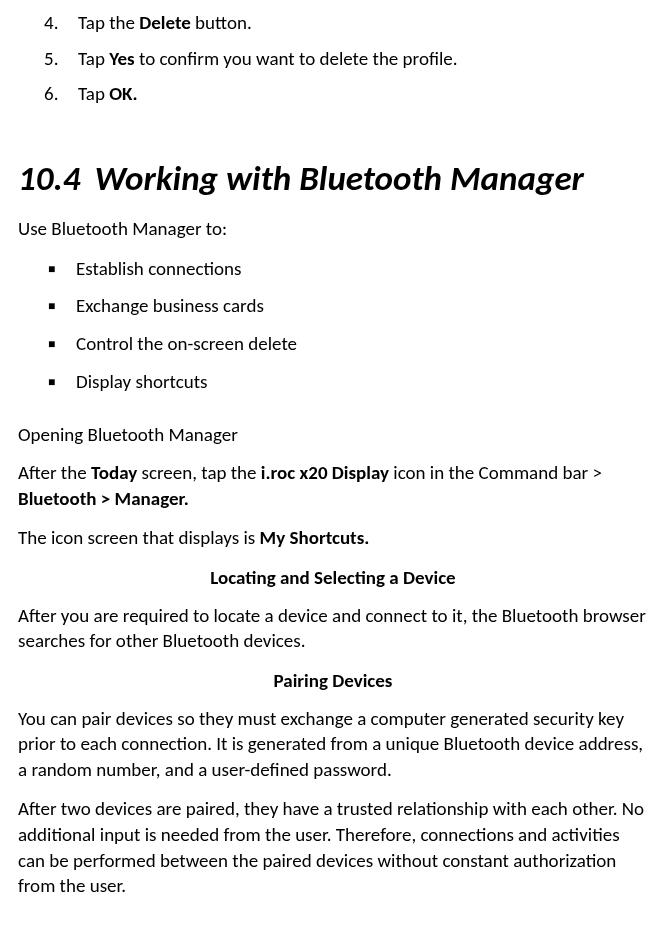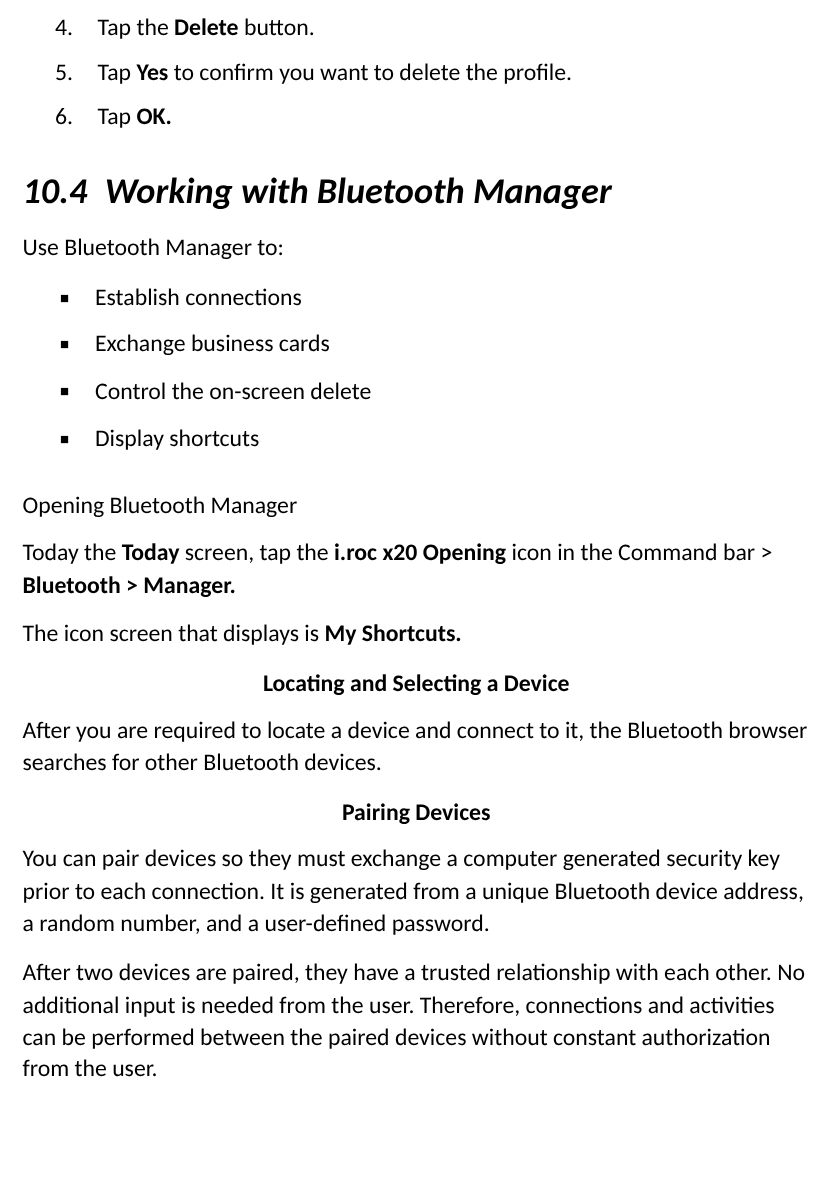--- a/index.html
+++ b/index.html
@@ -19,22 +19,22 @@
       display: flex;
       margin-bottom: 10px;
       padding-left: 26px;
     }
     .ordered-num {
       min-width: 34px;
     }
     .section-heading {
       font-style: italic;
       font-weight: bold;
-      font-size: 29px;
-      margin-top: 26px;
+      font-size: 35px;
+      margin-top: 48px;
       margin-bottom: 14px;
     }
     .sec-num {
       font-style: italic;
       margin-right: 14px;
     }
     .para {
       margin-bottom: 14px;
     }
     .bullet-item {
@@ -98,21 +98,21 @@
   <span class="bullet-sq">■</span>
   <span>Control the on-screen delete</span>
 </div>
 <div class="bullet-item">
   <span class="bullet-sq">■</span>
   <span>Display shortcuts</span>
 </div>
 
 <p class="sub-heading">Opening Bluetooth Manager</p>
 
-<p class="para"><span>Today the </span><span class="bold">Today</span><span> screen, tap the </span><span class="bold">i.roc x20 Opening</span><span> icon in the Command bar &gt; </span><span class="bold">Bluetooth &gt; Manager.</span></p>
+<p class="para"><span>After the </span><span class="bold">Today</span><span> screen, tap the </span><span class="bold">i.roc x20 Display</span><span> icon in the Command bar &gt; </span><span class="bold">Bluetooth &gt; Manager.</span></p>
 
 <p class="para"><span>The icon screen that displays is </span><span class="bold">My Shortcuts.</span></p>
 
 <p class="sub-heading2">Locating and Selecting a Device</p>
 
 <p class="para">After you are required to locate a device and connect to it, the Bluetooth browser searches for other Bluetooth devices.</p>
 
 <p class="sub-heading2">Pairing Devices</p>
 
 <p class="para">You can pair devices so they must exchange a computer generated security key prior to each connection. It is generated from a unique Bluetooth device address, a random number, and a user-defined password.</p>

